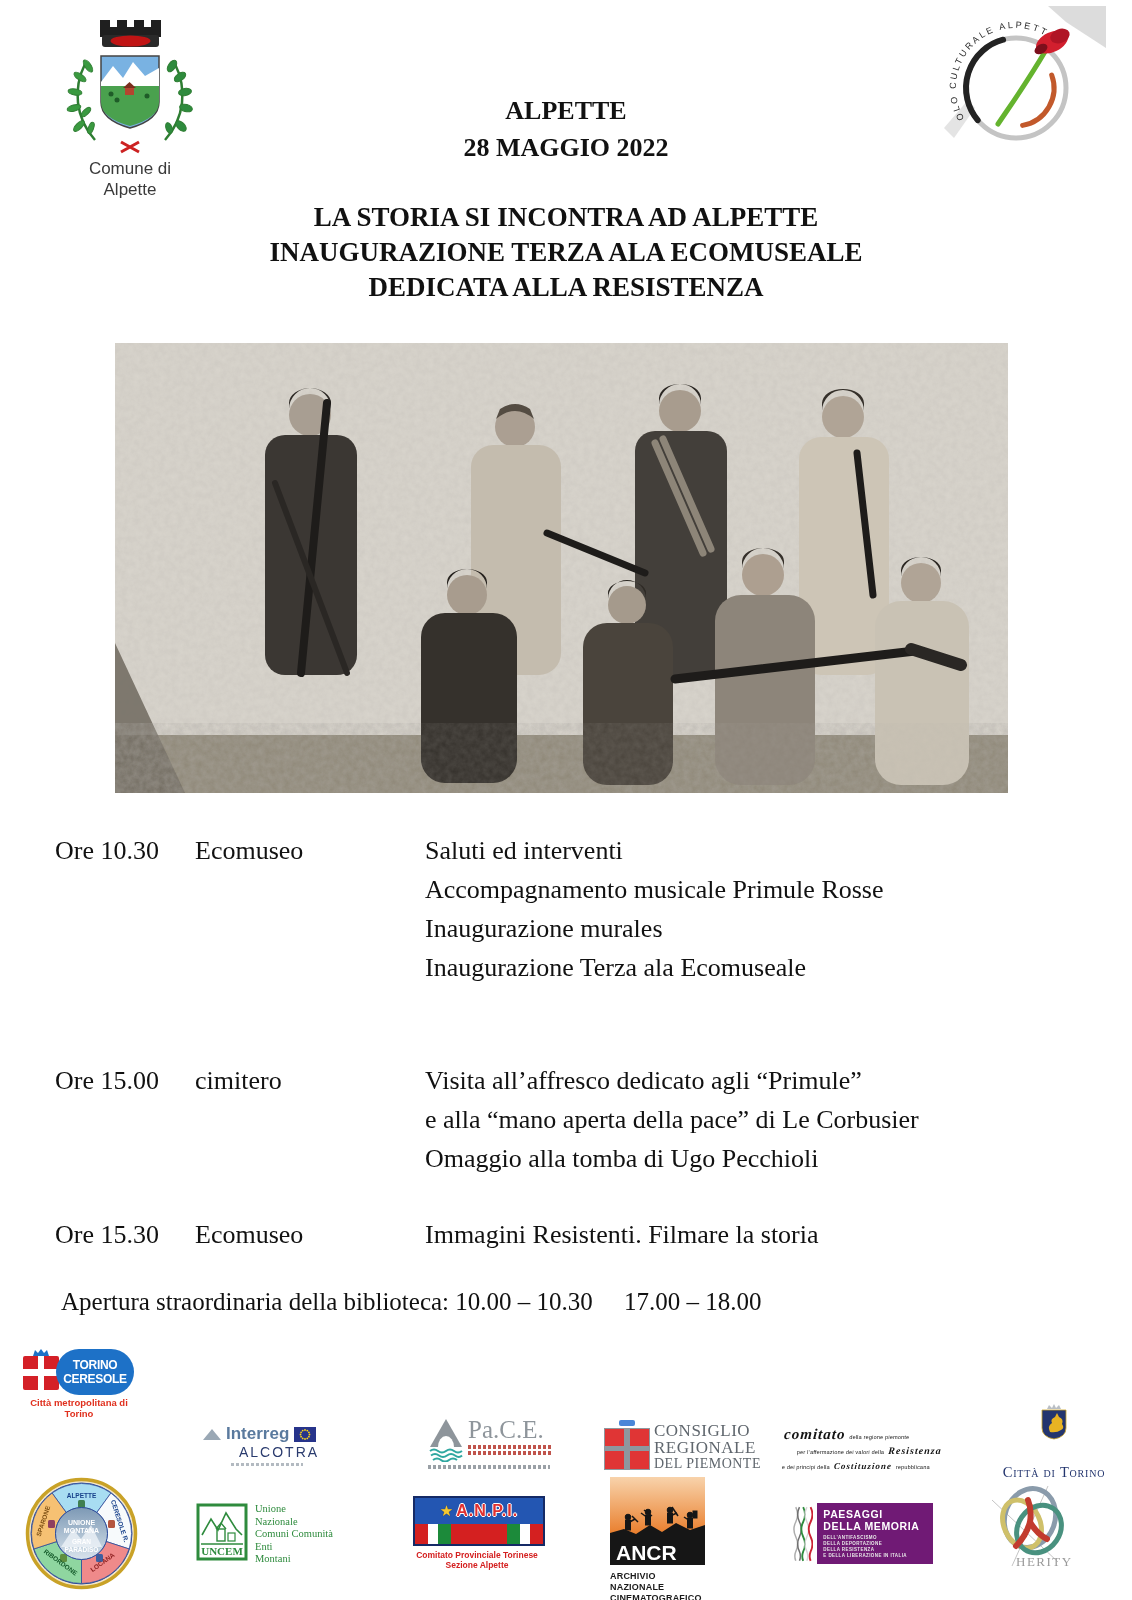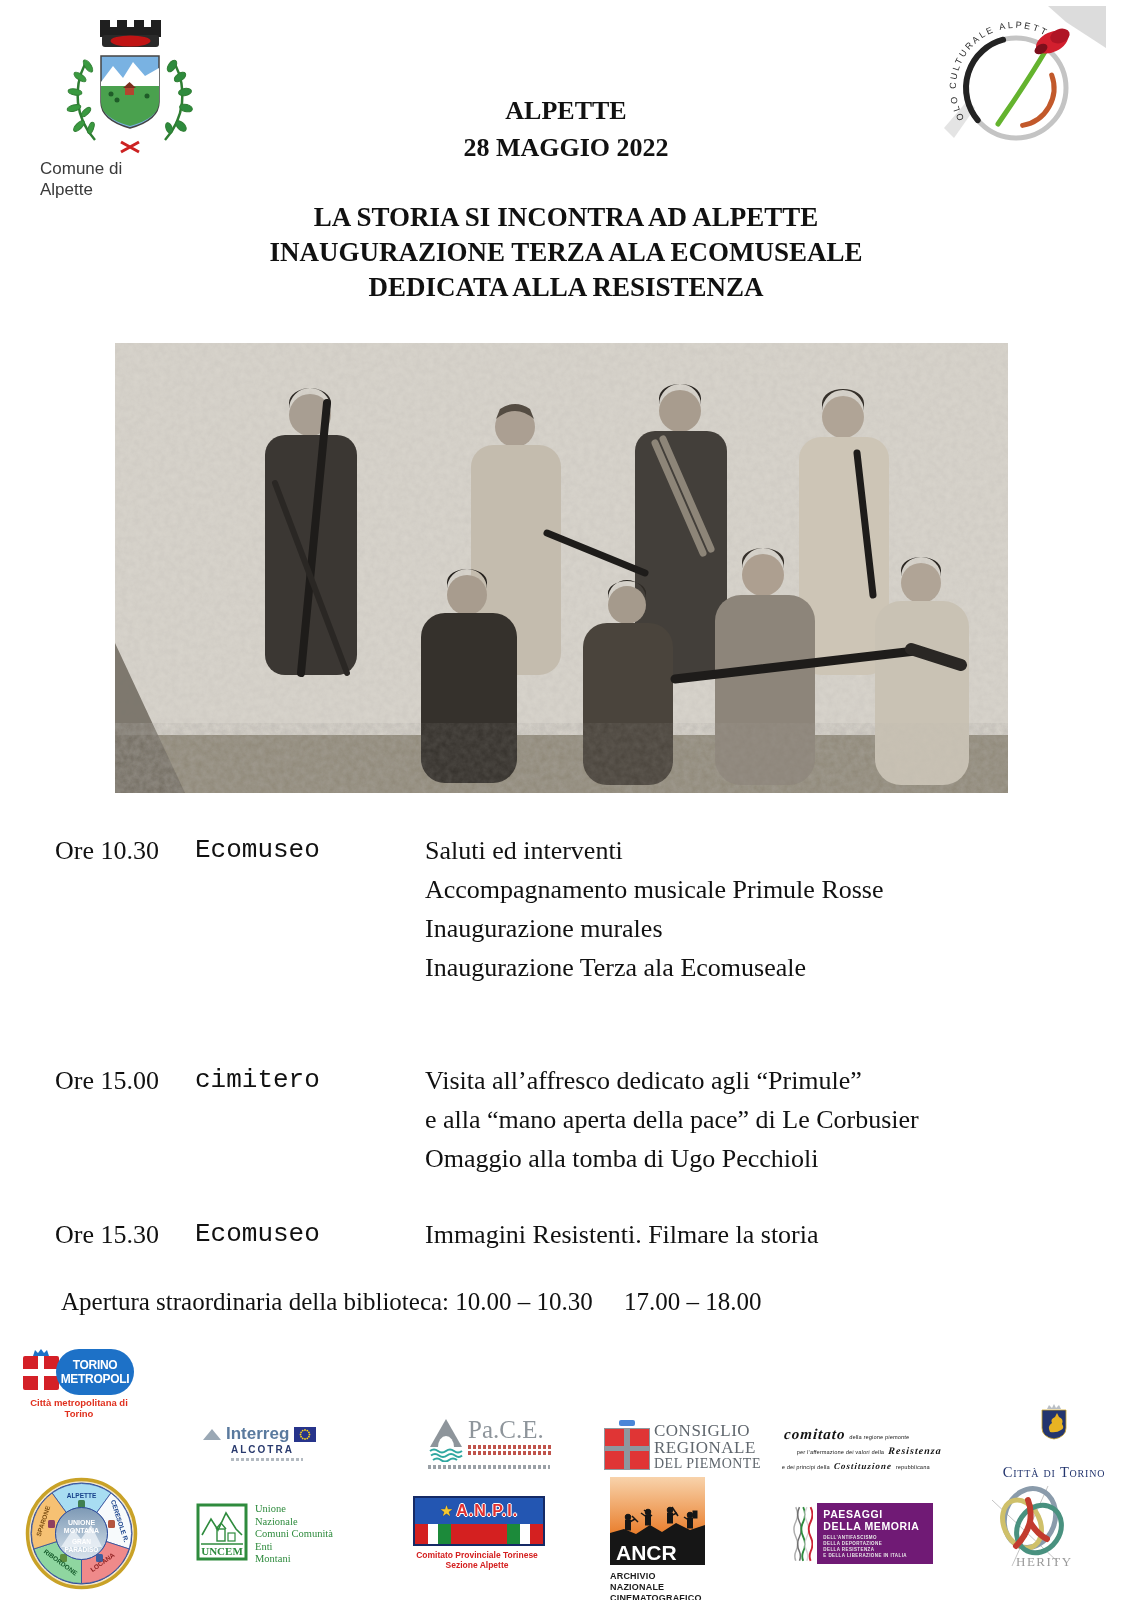--- a/index.html
+++ b/index.html
@@ -1,51 +1,51 @@
 <!DOCTYPE html>
 <html><head>
 <meta charset="utf-8">
 <style>
   html,body{margin:0;padding:0;background:#ffffff;}
   .page{position:relative;width:1132px;height:1600px;background:#ffffff;overflow:hidden;
         font-family:"Liberation Serif",serif;color:#111;}
   
   .crest-wrap{position:absolute;left:55px;top:8px;width:150px;height:150px;}
-  .crest-caption{position:absolute;left:40px;top:158px;width:180px;text-align:left;
+  .crest-caption{position:absolute;left:40px;top:158px;width:180px;text-align:center;
         font-family:"Liberation Sans",sans-serif;font-size:17px;line-height:21px;color:#3a3a3a;}
   .polo-wrap{position:absolute;left:928px;top:6px;width:178px;height:150px;}
   .title-block{position:absolute;left:0;top:92px;width:100%;text-align:center;
         font-weight:bold;font-size:26px;line-height:37px;}
   .subtitle-block{position:absolute;left:0;top:200px;width:100%;text-align:center;
         font-weight:bold;font-size:27px;line-height:35px;}
   
   .photo{position:absolute;left:115px;top:343px;width:893px;height:450px;}
   
   .sched-row{position:absolute;left:55px;display:flex;font-size:26px;line-height:39px;}
   .col-time{width:140px;}
-  .col-place{width:230px;font-family:Liberation Mono, monospace;}
+  .col-place{width:230px;}
   .col-events{width:650px;}
   .library{position:absolute;left:61px;top:1288px;font-size:25px;white-space:pre-wrap;}
   
   .logo{position:absolute;}
   
   .tm-row{display:flex;align-items:center;}
   .tm-pill{width:78px;height:46px;margin-left:-6px;border-radius:23px;background:#1d71c7;
      display:flex;flex-direction:column;justify-content:center;align-items:center;}
   .tm-pill span{color:#fff;font-family:"Liberation Sans",sans-serif;font-weight:bold;
      font-size:12px;line-height:14px;letter-spacing:-0.3px;}
   .tm-caption{margin-top:2px;width:118px;text-align:center;color:#e0301e;
      font-family:"Liberation Sans",sans-serif;font-weight:bold;font-size:9.5px;}
   
   .ir-row{display:flex;align-items:center;gap:5px;}
   .ir-tri{width:0;height:0;border-left:9px solid transparent;border-right:9px solid transparent;
      border-bottom:11px solid #9aa8b5;}
   .ir-brand{font-family:"Liberation Sans",sans-serif;font-size:17px;color:#5a7a9e;font-weight:bold;}
-  .ir-prog{margin-left:28px;font-family:"Liberation Sans",sans-serif;font-size:10px;
-     font-weight:bold;color:#2a3b6e;letter-spacing:2px;}
+  .ir-prog{margin-left:36px;font-family:"Liberation Sans",sans-serif;font-size:14px;
+     font-weight:normal;color:#2a3b6e;letter-spacing:2px;}
   .ir-tag{margin-left:28px;margin-top:3px;height:3px;width:72px;
      background:repeating-linear-gradient(90deg,#b3bac1 0 3px,transparent 3px 5px);}
   
   .pc-row{display:flex;align-items:flex-start;gap:4px;}
   .pc-name{font-size:25px;color:#8e959b;line-height:26px;}
   .pc-bar{height:4px;margin-top:2px;background:repeating-linear-gradient(90deg,#c0544c 0 3px,transparent 3px 5px);}
   .pc-bar.gray{background:repeating-linear-gradient(90deg,#9aa0a6 0 3px,transparent 3px 5px);}
   
   .cr-row{display:flex;align-items:center;gap:3px;}
   .cr-text div{color:#5f666d;font-family:"Liberation Serif",serif;letter-spacing:0.5px;}
@@ -259,21 +259,21 @@
   <div class="logo" style="left:20px;top:1349px;width:118px;">
     <div class="tm-row">
       <svg width="42" height="46" viewBox="0 0 42 46">
         <path d="M13,7 L15,1 L18,4 L21,0 L24,4 L27,1 L29,7 Z" fill="#1d71c7"></path>
         <rect x="3" y="7" width="36" height="34" fill="#d42027" rx="2"></rect>
         <rect x="18" y="7" width="6" height="34" fill="#ffffff"></rect>
         <rect x="3" y="20" width="36" height="7" fill="#ffffff"></rect>
       </svg>
       <div class="tm-pill">
         <span>TORINO</span>
-        <span>METROPOLI</span>
+        <span>CERESOLE</span>
       </div>
     </div>
     <div class="tm-caption">Città metropolitana di Torino</div>
   </div>
 
   <div class="logo" style="left:203px;top:1424px;width:135px;">
     <div class="ir-row">
       <div class="ir-tri"></div>
       <span class="ir-brand">Interreg</span>
       <svg width="22" height="15" viewBox="0 0 22 15">

